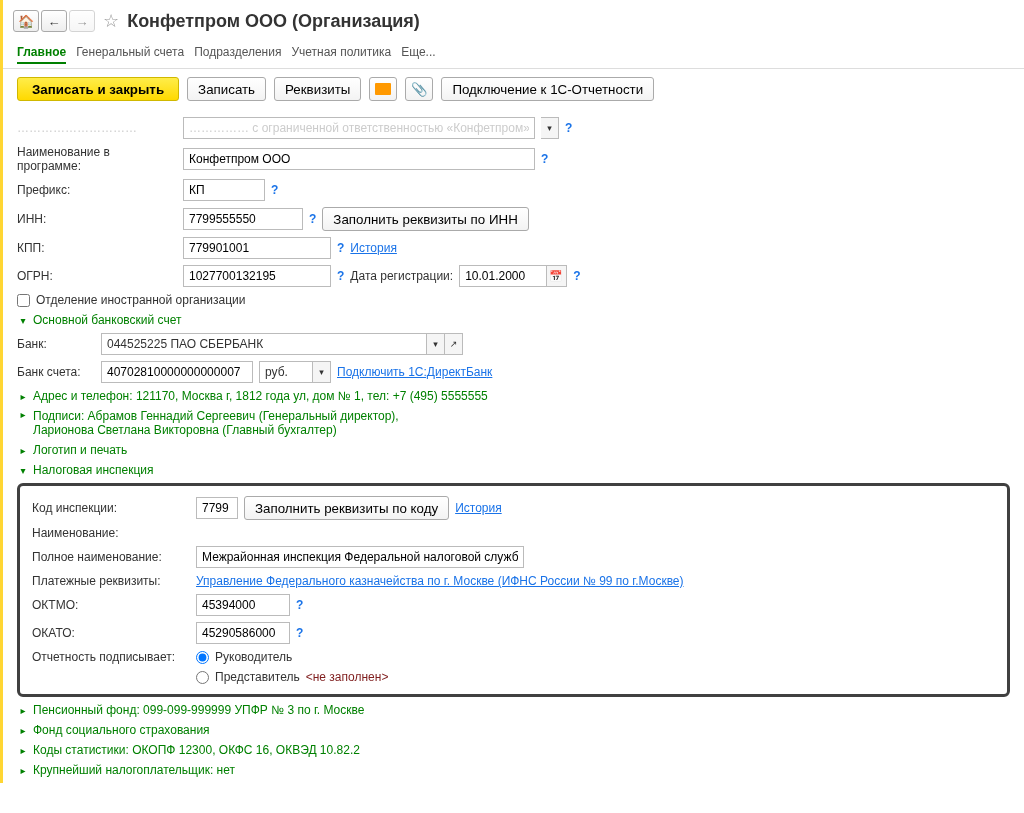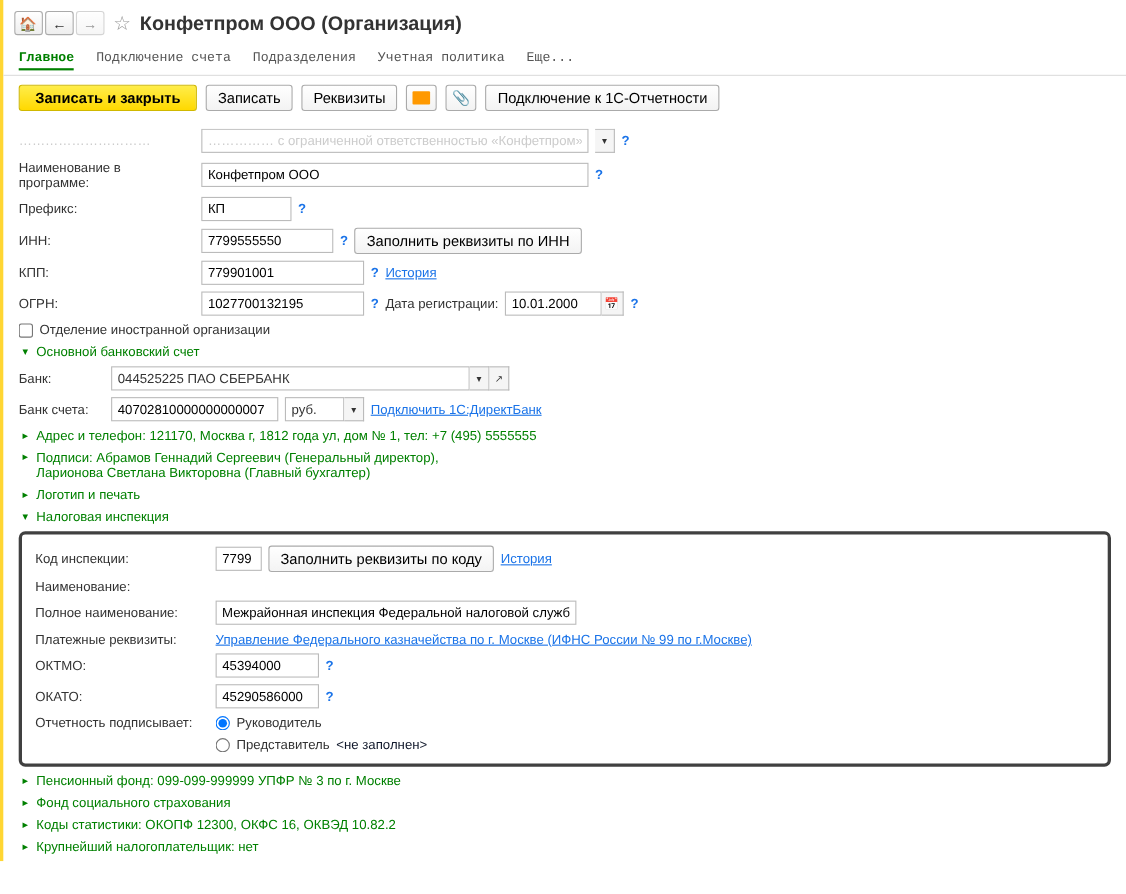--- a/index.html
+++ b/index.html
@@ -3,21 +3,21 @@
 <meta charset="utf-8">
 <style>
 * { box-sizing: border-box; margin: 0; padding: 0; }
 body { font-family: Arial, sans-serif; font-size: 12px; color: #333; background: #fff; width: 1024px; }
 .wrapper { border-left: 3px solid #ffd633; padding: 8px 0 0 0; }
 .header { display: flex; align-items: center; gap: 8px; padding: 2px 10px 6px 10px; }
 .nav-btns { display: flex; gap: 2px; }
 .icon-btn { width: 26px; height: 22px; border: 1px solid #aaa; background: linear-gradient(#fff,#eee); border-radius: 3px; display: flex; align-items: center; justify-content: center; cursor: pointer; font-size: 13px; }
 .star { color: #999; font-size: 18px; }
 .title { font-size: 18px; font-weight: bold; color: #333; }
-.tabs { display: flex; gap: 20px; padding: 4px 14px; border-bottom: 1px solid #ddd; font-family: Liberation Mono, monospace; }
+.tabs { display: flex; gap: 10px; padding: 4px 14px; border-bottom: 1px solid #ddd; }
 .tab { color: #555; cursor: pointer; padding: 3px 0; }
 .tab.active { color: #008000; border-bottom: 2px solid #008000; font-weight: bold; }
 .toolbar { display: flex; gap: 8px; padding: 8px 14px; align-items: center; }
 .btn { border: 1px solid #aaa; background: linear-gradient(#fff,#f3f3f3); border-radius: 3px; padding: 4px 10px; cursor: pointer; height: 24px; display: flex; align-items: center; }
 .btn.primary { background: linear-gradient(#ffed4a,#ffd900); border-color: #d0b800; font-weight: bold; padding: 4px 14px; }
 .btn.icon-only { width: 28px; padding: 0; justify-content: center; }
 .mail-icon { background: #f90; color: #fff; width: 16px; height: 12px; display: inline-block; border-radius: 1px; position: relative; }
 .form { padding: 2px 14px; }
 .row { display: flex; align-items: center; margin: 6px 0; gap: 6px; }
 .lbl { width: 160px; color: #333; }
@@ -27,21 +27,21 @@
 .link-green { color: #008000; text-decoration: underline; cursor: pointer; }
 .section { display: flex; align-items: center; gap: 4px; margin: 6px 0 4px 0; cursor: pointer; }
 .sec-arrow { color: #008000; font-size: 10px; width: 12px; text-align: center; }
 .sec-title { color: #008000; }
 .dropdown { display: flex; }
 .dd-main { border: 1px solid #bbb; padding: 3px 5px; height: 22px; }
 .dd-btn { border: 1px solid #bbb; border-left: none; width: 18px; height: 22px; background: #f5f5f5; display: flex; align-items: center; justify-content: center; font-size: 9px; cursor: pointer; }
 .checkbox-row { display: flex; align-items: center; gap: 6px; margin: 6px 0; }
 .green-box { border: 3px solid #404040; border-radius: 6px; padding: 4px 12px; margin: 6px 0; }
 .green-box .lbl { width: 158px; }
-.ph { color: #0f172a; }
+.ph { color: #7f1d1d; }
 .date-input { display: flex; align-items: center; }
 .date-input input { width: 88px; }
 .date-input .cal { border: 1px solid #bbb; border-left: none; width: 20px; height: 22px; display: flex; align-items: center; justify-content: center; font-size: 11px; cursor: pointer; background: #f5f5f5; }
 .truncated { overflow: hidden; white-space: nowrap; }
 </style>
 </head>
 <body>
 
 <div class="wrapper">
   <div class="header">
@@ -49,21 +49,21 @@
       <div class="icon-btn">🏠</div>
       <div class="icon-btn">←</div>
       <div class="icon-btn" style="opacity:.5">→</div>
     </div>
     <span class="star">☆</span>
     <div class="title">Конфетпром ООО (Организация)</div>
   </div>
 
   <div class="tabs">
     <div class="tab active">Главное</div>
-    <div class="tab">Подключение счета</div>
+    <div class="tab">Генеральный счета</div>
     <div class="tab">Подразделения</div>
     <div class="tab">Учетная политика</div>
     <div class="tab">Еще...</div>
   </div>
 
   <div class="toolbar">
     <button class="btn primary">Записать и закрыть</button>
     <button class="btn">Записать</button>
     <button class="btn">Реквизиты</button>
     <button class="btn icon-only">

